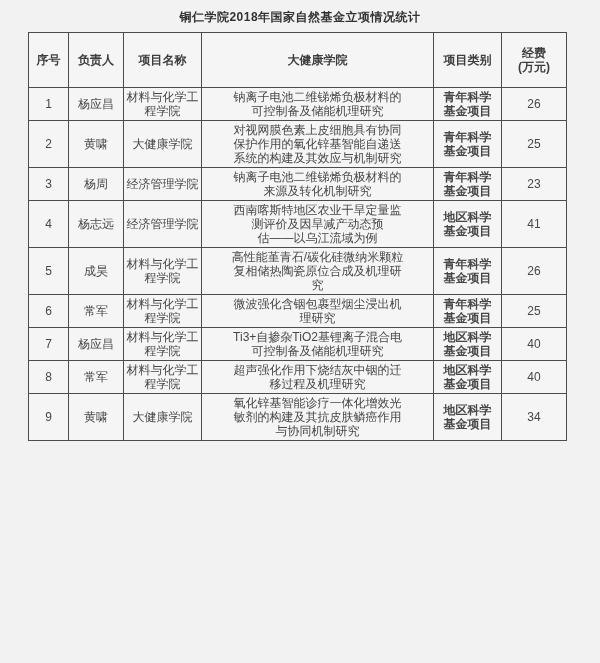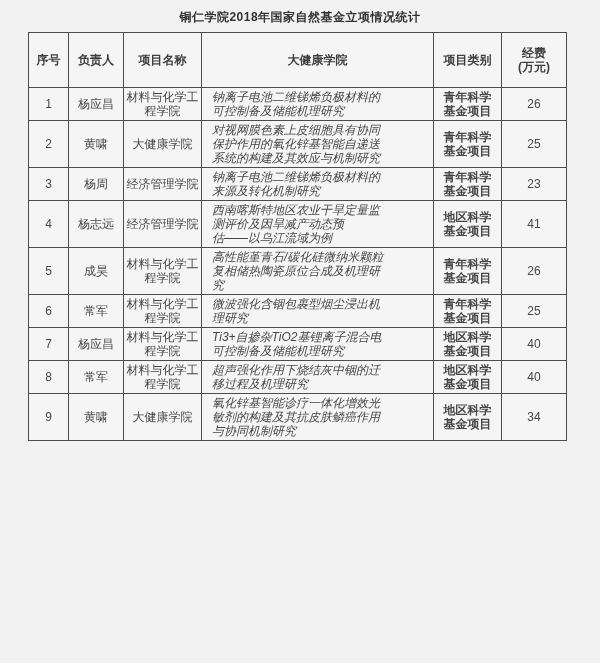--- a/index.html
+++ b/index.html
@@ -36,23 +36,22 @@
     padding: 2px 2px;
     white-space: pre-line;
     word-break: break-all;
   }
   th {
     font-weight: bold;
     color: #3d3d3d;
   }
   thead th { height: 50px; }
   td.cell-project {
-    text-align: left;
+    text-align: center;
     padding: 2px 10px;
-    font-style: italic;
   }
   td.cell-college { padding: 2px 0; margin-left: 40px; }
   td.cell-category { padding: 2px 0; font-weight: bold; }
   col.c-no { width: 40px; }
   col.c-pi { width: 55px; }
   col.c-college { width: 78px; }
   col.c-project { width: 232px; }
   col.c-category { width: 68px; }
   col.c-fund { width: 65px; }
 </style>

